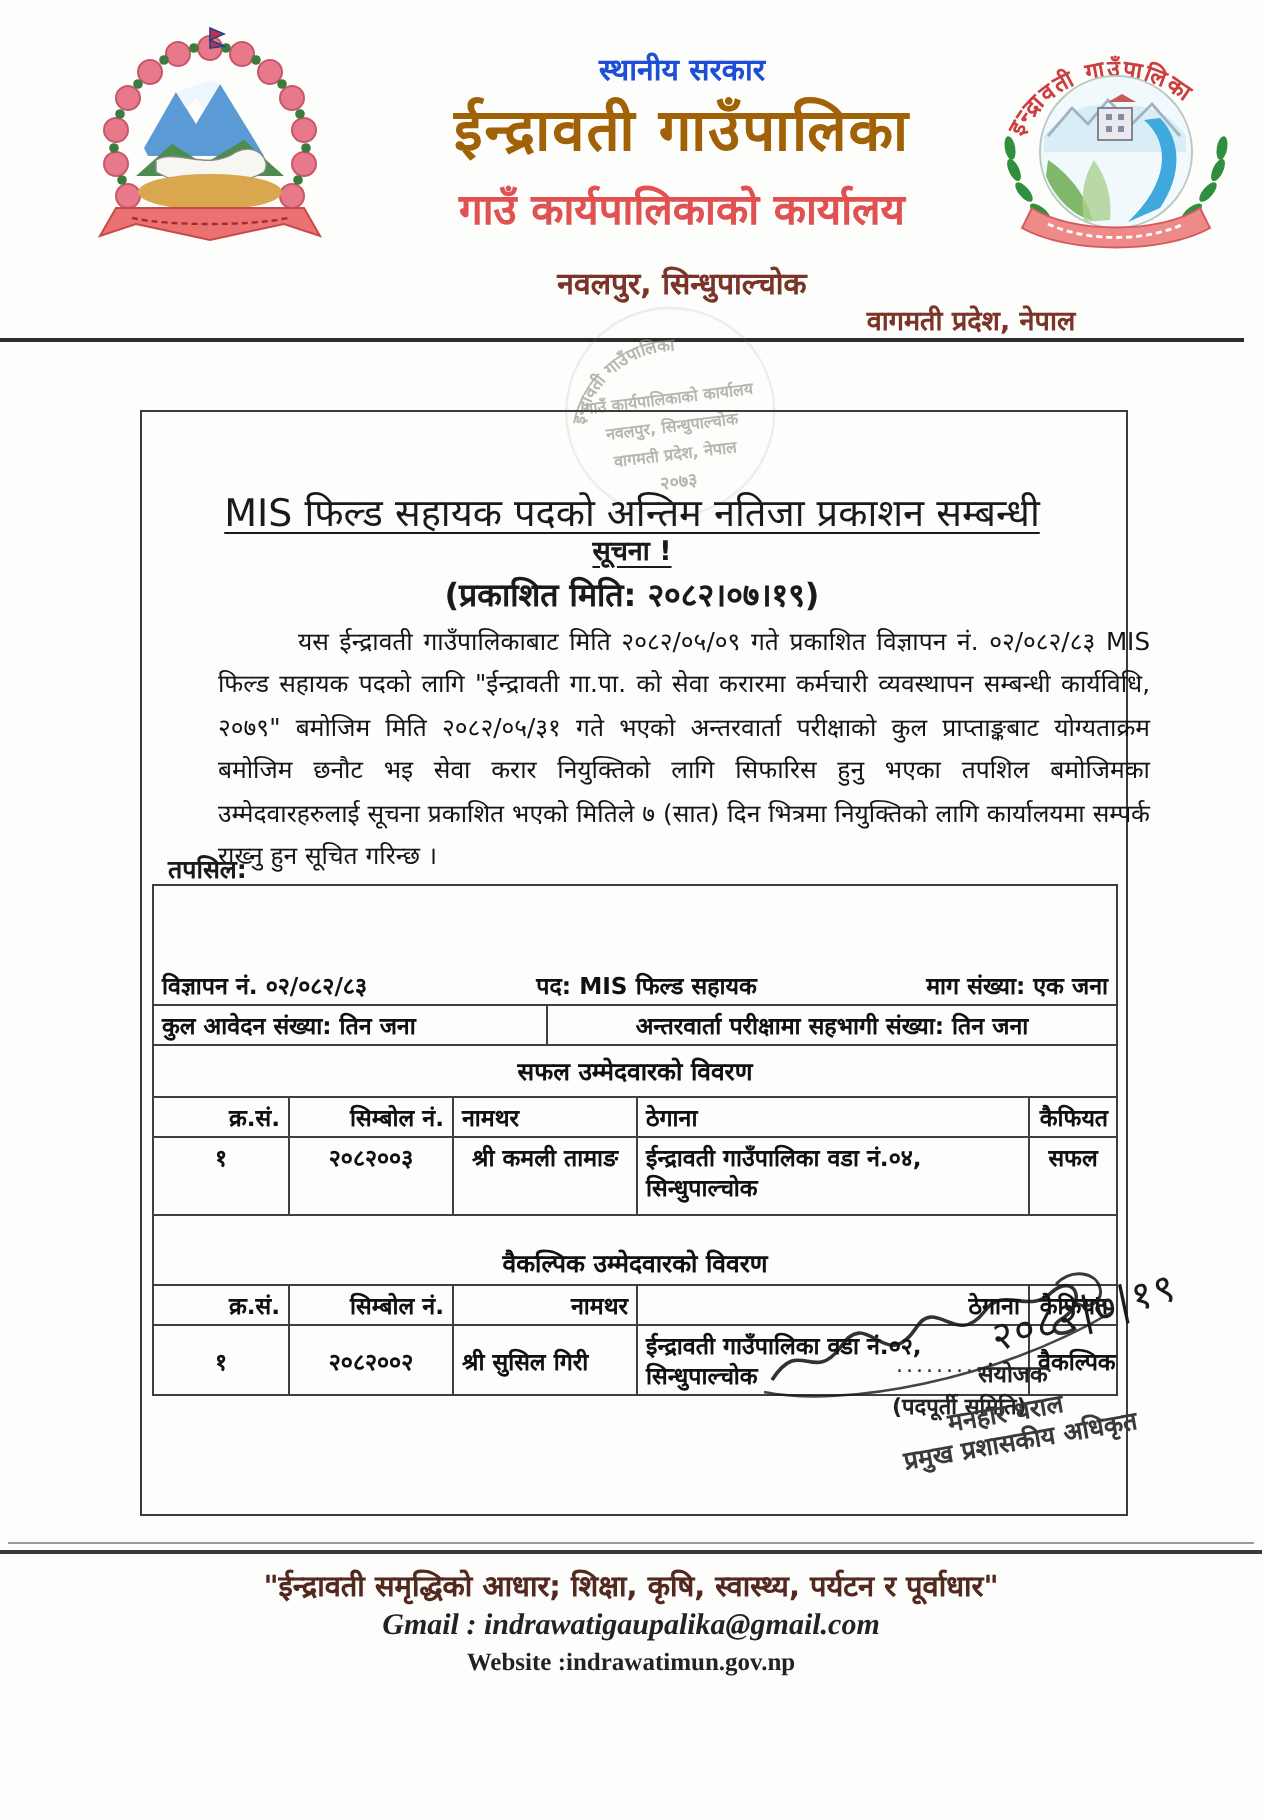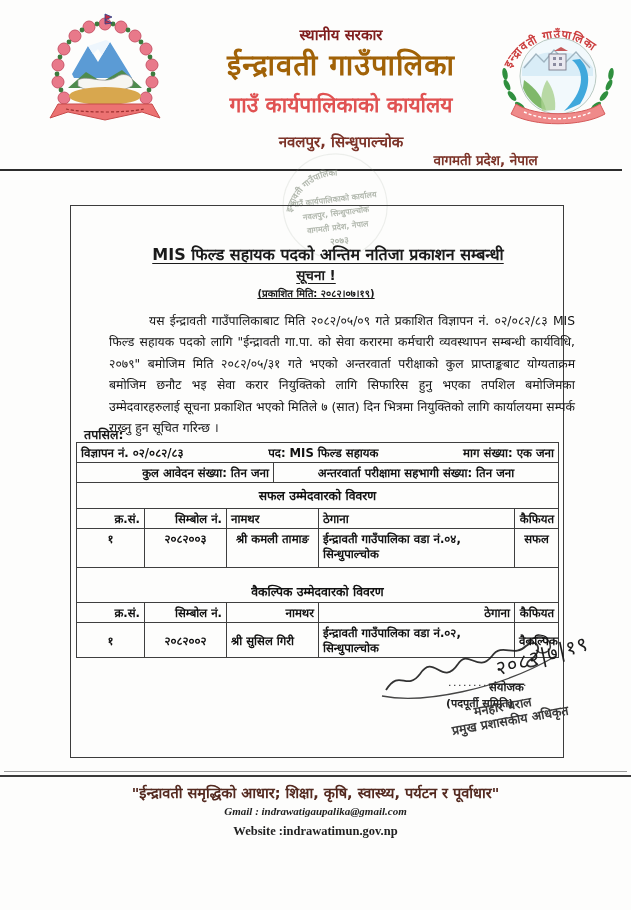--- a/index.html
+++ b/index.html
@@ -1,46 +1,46 @@
 <!DOCTYPE html>
 <html><head>
 <meta charset="utf-8">
 <style>
   html,body{margin:0;padding:0;background:#ffffff;}
   .page{position:relative;width:631px;height:910px;background:#fdfdfc;overflow:hidden;
         font-family:"DejaVu Sans",sans-serif;color:#1a1a1a;}
   .abs{position:absolute;}
   .ctr{text-align:center;}
   
-  .gov-label{left:176px;top:24px;width:330px;font-size:15px;font-weight:700;color:#7f1d1d;}
+  .gov-label{left:176px;top:24px;width:330px;font-size:15px;font-weight:700;color:#1d4ed8;}
   .muni-name{left:156px;top:44px;width:370px;font-size:29px;font-weight:700;color:#a16207;letter-spacing:1px;}
   .office-name{left:156px;top:90px;width:370px;font-size:21px;font-weight:700;color:#e05252;}
   .addr{left:176px;top:131px;width:330px;font-size:15px;font-weight:700;color:#7c3328;}
   .province{left:408px;top:151px;width:155px;font-size:13.5px;font-weight:700;color:#7c3328;}
   .hrule{left:0;top:169px;width:622px;height:2px;background:#2c2c2c;}
   
   .stamp{left:268px;top:146px;width:134px;height:118px;opacity:.78;transform:rotate(-7deg);}
   
   .inbox{left:70px;top:205px;width:492px;height:551px;border:1.4px solid #3c3c3c;}
-  .n-title{left:112px;top:243px;width:432px;font-size:16px;font-weight:700;
+  .n-title{left:100px;top:243px;width:432px;font-size:19px;font-weight:400;
            text-decoration:underline;text-underline-offset:3px;}
   .n-sub{left:100px;top:266px;width:432px;font-size:13.5px;font-weight:700;
          text-decoration:underline;text-underline-offset:3px;}
-  .n-date{left:100px;top:286px;width:432px;font-size:10px;font-weight:600;text-decoration:underline;}
+  .n-date{left:100px;top:286px;width:432px;font-size:16px;font-weight:600;}
   .body-par{left:84px;top:311px;width:466px;font-size:12.3px;line-height:1.74;
             text-align:justify;text-indent:40px;color:#141414;font-weight:500;margin-left:25px;}
   .tapsil{left:84px;top:426px;font-size:12.5px;font-weight:700;}
   
   table.doc{position:absolute;left:76px;top:442px;width:482px;border-collapse:collapse;table-layout:fixed;
             font-size:11.6px;font-weight:600;color:#111;}
   table.doc td,table.doc th{border:1.2px solid #3f3f3f;padding:2px 4px;}
   .rowflex{display:flex;justify-content:space-between;align-items:center;}
-  .rowflex span{white-space:nowrap;}
+  .rowflex span{white-space:nowrap;margin-top:40px;}
   .split{display:flex;align-items:stretch;}
-  .split .lft{width:188px;border-right:1.2px solid #3f3f3f;padding:2px 4px;text-align:right;}
+  .split .lft{width:188px;border-right:1.2px solid #3f3f3f;padding:2px 4px;}
   .split .rgt{flex:1;text-align:center;padding:2px 4px;}
   .sec-title{text-align:center;font-weight:700;font-size:12.3px;height:21px;}
   .hd{text-align:right;font-weight:700;}
   .cell-c{text-align:center;}
   .row-tall td{height:34px;vertical-align:top;padding-top:5px;}
   .row-gap td{height:30px;vertical-align:bottom;padding-bottom:3px;}
   
   .sig-svg{left:378px;top:630px;width:198px;height:86px;}
   .hand-date{left:496px;top:655px;font-size:20px;font-weight:500;color:#1b1b1b;
              transform:rotate(-16deg) skewX(-4deg);transform-origin:left center;letter-spacing:1px;}
@@ -48,21 +48,21 @@
   .sig-role{left:489px;top:679px;font-size:11.5px;font-weight:700;color:#222;}
   .sig-comm{left:446px;top:695px;font-size:11px;font-weight:700;color:#222;}
   .st-name{left:474px;top:703px;font-size:12.5px;font-weight:700;color:#3a3a3a;
            transform:rotate(-10deg);transform-origin:left center;}
   .st-title{left:452px;top:722px;font-size:12.5px;font-weight:700;color:#3a3a3a;white-space:nowrap;
             transform:rotate(-10deg);transform-origin:left center;}
   
   .f-line1{left:4px;top:771px;width:623px;height:1px;background:#9a9a9a;}
   .f-line2{left:0px;top:775px;width:631px;height:2px;background:#3a3a3a;}
   .f-slogan{left:40px;top:782px;width:551px;font-size:14.5px;font-weight:700;color:#53291f;}
-  .f-gmail{left:100px;top:805px;width:431px;font-size:11px;font-weight:700;font-style:italic;
+  .f-gmail{left:100px;top:805px;width:431px;font-size:15px;font-weight:700;font-style:italic;
            font-family:"Liberation Serif",serif;color:#222;}
   .f-web{left:100px;top:824px;width:431px;font-size:12.5px;font-weight:700;
          font-family:"Liberation Serif",serif;color:#222;}
   .logo{overflow:visible;}
 </style>
 </head>
 <body>
 
 <div class="page">
 

